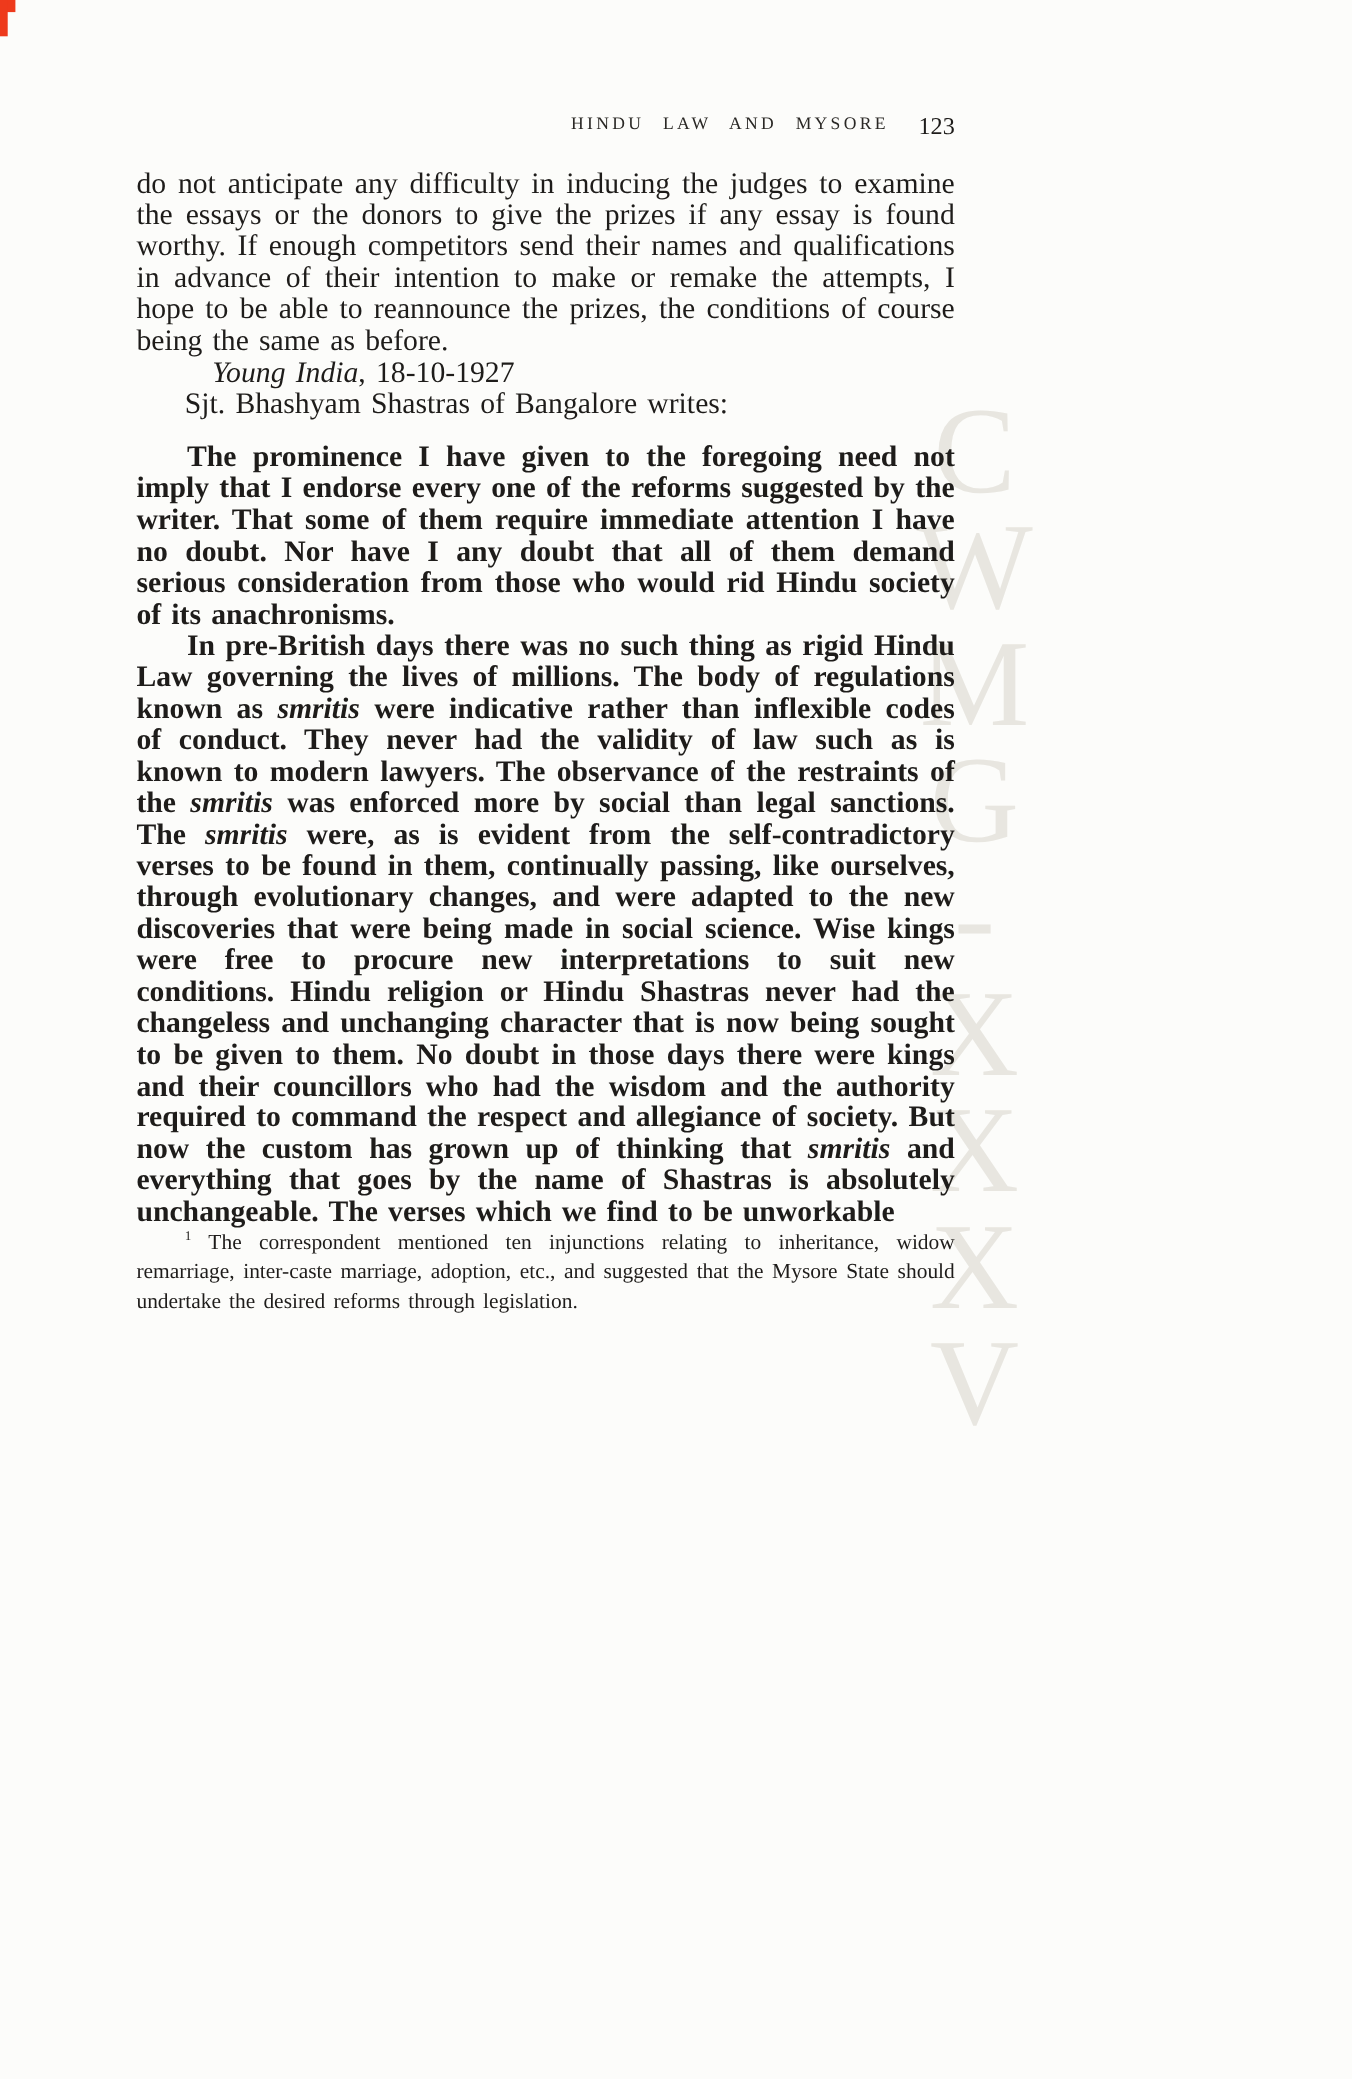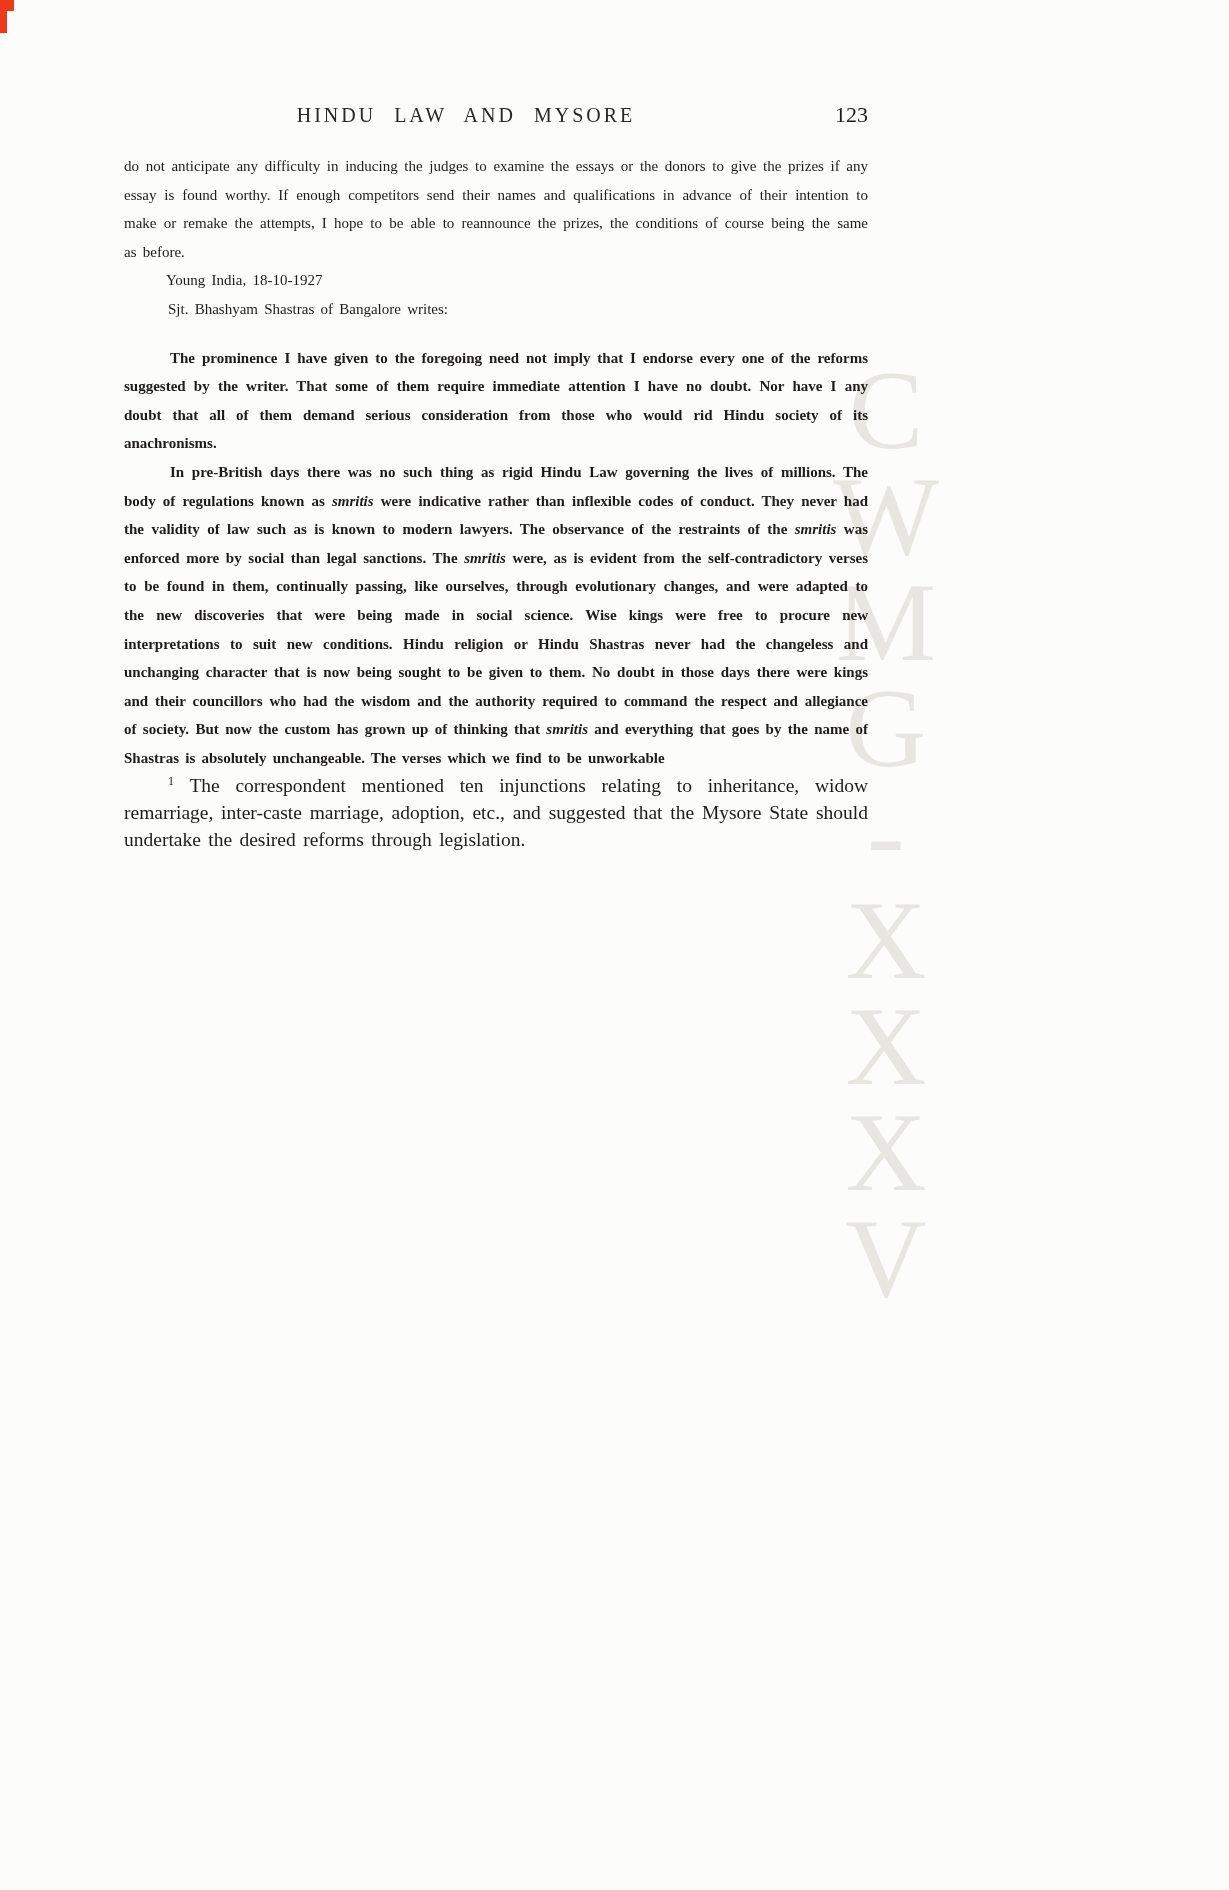--- a/index.html
+++ b/index.html
@@ -55,36 +55,36 @@
   }
 
   .running-header {
     position: relative;
     height: 34px;
     margin-bottom: 14px;
   }
   .running-title {
     position: absolute;
     left: 0; right: 60px;
-    text-align: center;
-    font-size: 20px;
+    text-align: right;
+    font-size: 16px;
     letter-spacing: 3px;
     word-spacing: 10px;
     color: #2a2825;
   }
   .page-number {
     position: absolute;
     right: 0;
     top: -2px;
     font-size: 22px;
   }
 
   .body-text p {
     margin: 0;
-    font-size: 15px;
+    font-size: 27px;
     line-height: 28.6px;
     text-align: justify;
     word-spacing: 2.5px;
   }
 
   .para-continuation {
     text-indent: 0;
   }
 
   .source-line {
@@ -145,21 +145,21 @@
 
   <div class="running-header">
     <div class="running-title">HINDU LAW AND MYSORE</div>
     <div class="page-number">123</div>
   </div>
 
   <div class="body-text">
 
     <p class="para-continuation"><span>do not anticipate any difficulty in inducing the judges to examine the essays or the donors to give the prizes if any essay is found worthy. If enough competitors send their names and qualifications in advance of their intention to make or remake the attempts, I hope to be able to reannounce the prizes, the conditions of course being the same as before.</span></p>
 
-    <p class="source-line"><span style="">Young India</span><span>, 18-10-1927</span></p>
+    <p class="source-line"><span style="font-style: italic; margin-left: 27px;">Young India</span><span>, 18-10-1927</span></p>
 
 
     <p class="attribution"><span>Sjt. Bhashyam Shastras of Bangalore writes:</span></p>
 
 
     <p class="para-indent" style="margin-top:20px;"><span>The prominence I have given to the foregoing need not imply that I endorse every one of the reforms suggested by the writer. That some of them require immediate attention I have no doubt. Nor have I any doubt that all of them demand serious consideration from those who would rid Hindu society of its anachronisms.</span></p>
 
     <p class="para-indent"><span>In pre-British days there was no such thing as rigid Hindu Law governing the lives of millions. The body of regulations known as </span><span style="font-style: italic;">smritis</span><span> were indicative rather than inflexible codes of conduct. They never had the validity of law such as is known to modern lawyers. The observance of the restraints of the </span><span style="font-style: italic;">smritis</span><span> was enforced more by social than legal sanctions. The </span><span style="font-style: italic;">smritis</span><span> were, as is evident from the self-contradictory verses to be found in them, continually passing, like ourselves, through evolutionary changes, and were adapted to the new discoveries that were being made in social science. Wise kings were free to procure new interpretations to suit new conditions. Hindu religion or Hindu Shastras never had the changeless and unchanging character that is now being sought to be given to them. No doubt in those days there were kings and their councillors who had the wisdom and the authority required to command the respect and allegiance of society. But now the custom has grown up of thinking that </span><span style="font-style: italic;">smritis</span><span> and everything that goes by the name of Shastras is absolutely unchangeable. The verses which we find to be unworkable</span></p>
 
     <p class="footnote"><sup>1</sup><span> The correspondent mentioned ten injunctions relating to inheritance, widow remarriage, inter-caste marriage, adoption, etc., and suggested that the Mysore State should undertake the desired reforms through legislation.</span></p>

